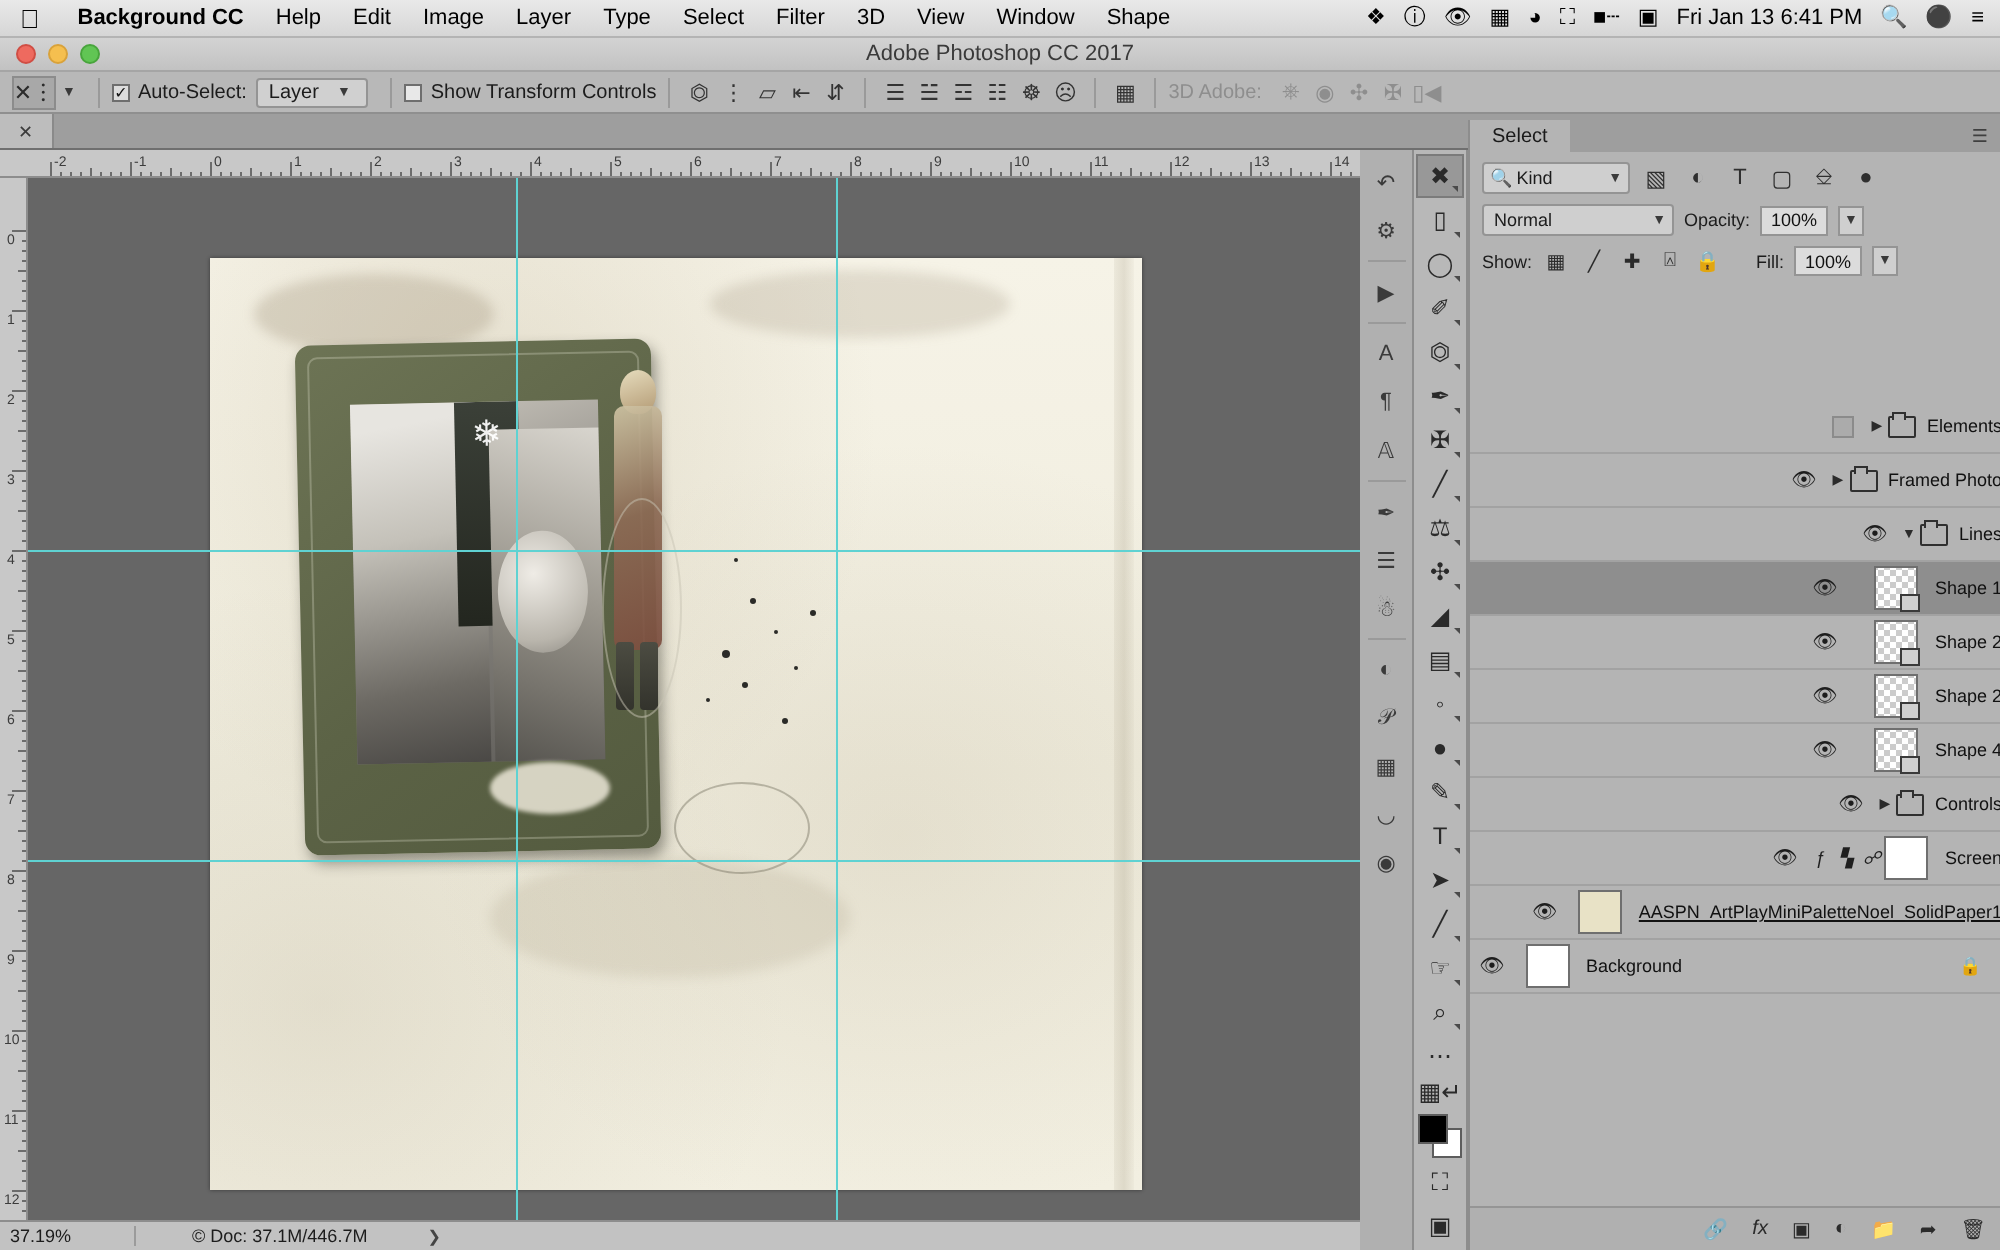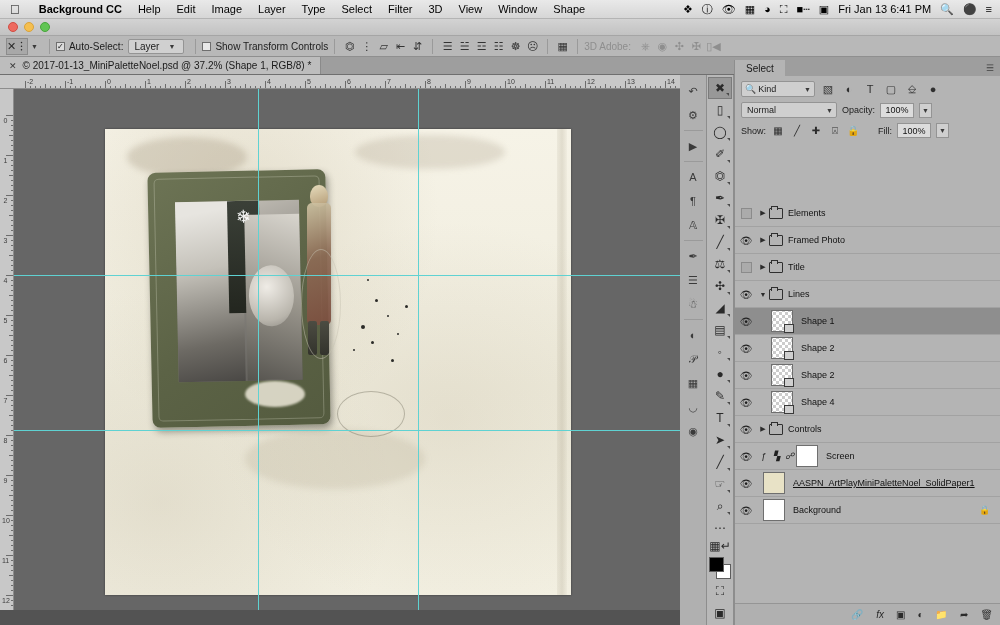--- a/index.html
+++ b/index.html
@@ -214,21 +214,21 @@
   .numbox{
     width:34px;height:15px;background:#dcdcdc;border:1px solid #949494;
     display:flex;align-items:center;justify-content:center;font-size:9px;color:#111;
   }
   .stepper{font-size:7px;color:#3a3a3a;border:1px solid #949494;background:#cfcfcf;
     width:13px;height:15px;display:flex;align-items:center;justify-content:center;}
   .lock-ic{width:14px;height:14px;display:flex;align-items:center;justify-content:center;font-size:10px;color:#2b2b2b;}
 
   .layerlist{position:absolute;top:140px;left:0;width:266px;height:455px;background:#b4b4b4;overflow:hidden;}
   .layer{
-    height:27px;display:flex;align-items:center;border-bottom:1px solid #a2a2a2;background:#b4b4b4;
+    height:27px;display:flex;align-items:center;border-bottom:1px solid #a2a2a2;background:#b4b4b4;justify-content:flex-end;
   }
   .layer.sel{background:#8e8e8e;}
   .eye{width:22px;display:flex;align-items:center;justify-content:center;font-size:10px;color:#1d1d1d;}
   .eye.off{color:transparent;}
   .eyebox{width:11px;height:11px;border:1px solid #8b8b8b;background:#ababab;}
   .lcol{width:12px;display:flex;align-items:center;justify-content:center;font-size:7px;color:#2b2b2b;}
   .folder{
     width:14px;height:11px;border:1px solid #2f2f2f;border-radius:1px;margin-right:5px;
     background:#b4b4b4;position:relative;
   }
@@ -290,20 +290,21 @@
       <div class="si">≡</div>
     </div>
   </div>
 
   <div class="wintitle">
     <div class="lights">
       <div class="light l-red"></div>
       <div class="light l-yel"></div>
       <div class="light l-grn"></div>
     </div>
+    <div class="t">Adobe Photoshop CC 2017</div>
   </div>
 
   <div class="optbar">
     <div class="opt-tool">✕︙</div>
     <div class="caret">▼</div>
     <div class="sep"></div>
     <div class="chk on">✓</div>
     <div class="opt-label">Auto-Select:</div>
     <div class="mini-select">
       <span>Layer</span>
@@ -332,21 +333,20 @@
     <div class="align-ico dim" style="margin-left:6px">⎈</div>
     <div class="align-ico dim">◉</div>
     <div class="align-ico dim">✣</div>
     <div class="align-ico dim">✠</div>
     <div class="align-ico dim">▯◀</div>
   </div>
 
   <div class="doctabs">
     <div class="doctab">
       <span class="x">✕</span>
-      <span>© 2017-01-13_MiniPaletteNoel.psd @ 37.2% (Shape 1, RGB/8) *</span>
     </div>
   </div>
 
   <div class="canvaswrap">
 
     <div class="ruler-h" id="rh">
         <div class="rtick" style="left: 25px; top: 6px; width: 1px; height: 8px;"></div>
         <div class="rlabel" style="left: 27px; top: 3px;">-2</div>
         <div class="rtick" style="left: 30px; width: 1px; top: 11px; height: 3px;"></div>
         <div class="rtick" style="left: 35px; width: 1px; top: 11px; height: 3px;"></div>
@@ -652,20 +652,28 @@
         <div class="speck" style="left:262px;top:150px;width:2px;height:2px;"></div>
       </div>
 
       <div class="guide-v" style="left:244px"></div>
       <div class="guide-v" style="left:404px"></div>
       <div class="guide-h" style="top:186px"></div>
       <div class="guide-h" style="top:341px"></div>
     </div>
   </div>
 
+  <div class="statusbar">
+    <div class="st-zoom">37.19%</div>
+    <div class="st-doc">
+      <span>©</span>
+      <span>Doc: 37.1M/446.7M</span>
+    </div>
+    <div class="st-arrow">❯</div>
+  </div>
 
   <div class="toolsdock">
     <div class="dock-ic">↶</div>
     <div class="dock-ic">⚙</div>
     <div class="dock-div"></div>
     <div class="dock-ic">▶</div>
     <div class="dock-div"></div>
     <div class="dock-ic">A</div>
     <div class="dock-ic">¶</div>
     <div class="dock-ic">𝔸</div>
@@ -767,28 +775,20 @@
         <div class="lname">Elements</div>
       </div>
 
       <div class="layer">
         <div class="eye">👁</div>
         <div class="lcol">▶</div>
         <div class="folder"></div>
         <div class="lname">Framed Photo</div>
       </div>
 
-      <div class="layer">
-        <div class="eye off">
-            <div class="eyebox"></div>
-          </div>
-        <div class="lcol">▶</div>
-        <div class="folder"></div>
-        <div class="lname">Title</div>
-      </div>
 
       <div class="layer">
         <div class="eye">👁</div>
         <div class="lcol">▼</div>
         <div class="folder"></div>
         <div class="lname">Lines</div>
       </div>
 
       <div class="layer sel">
         <div class="eye">👁</div>

